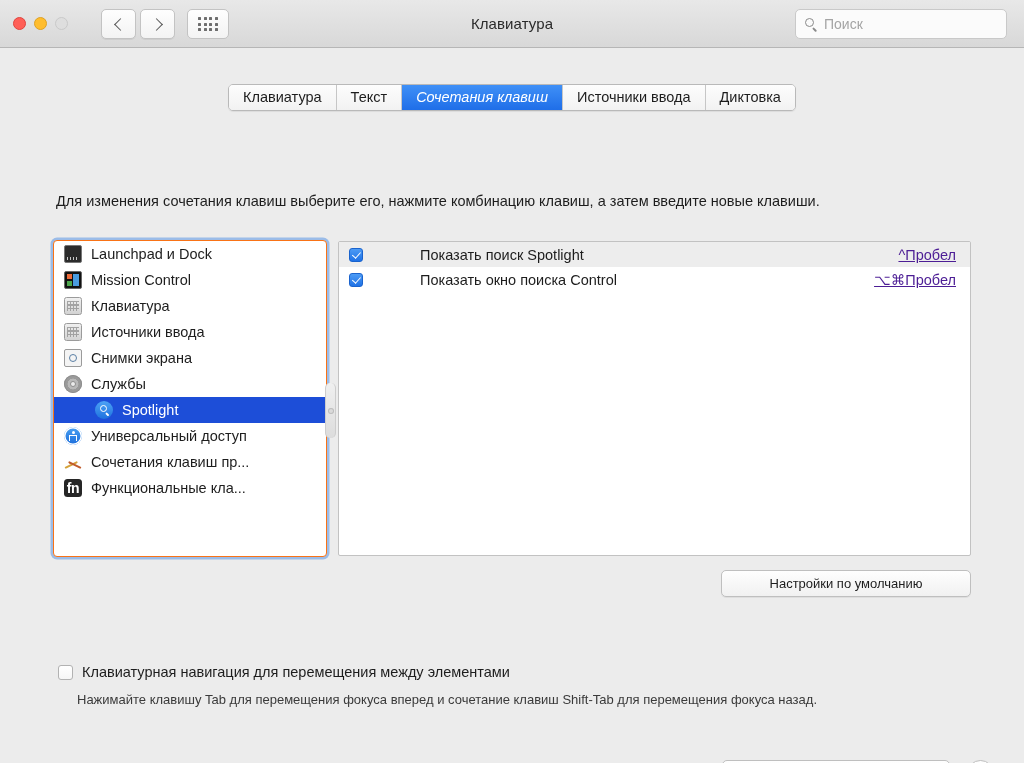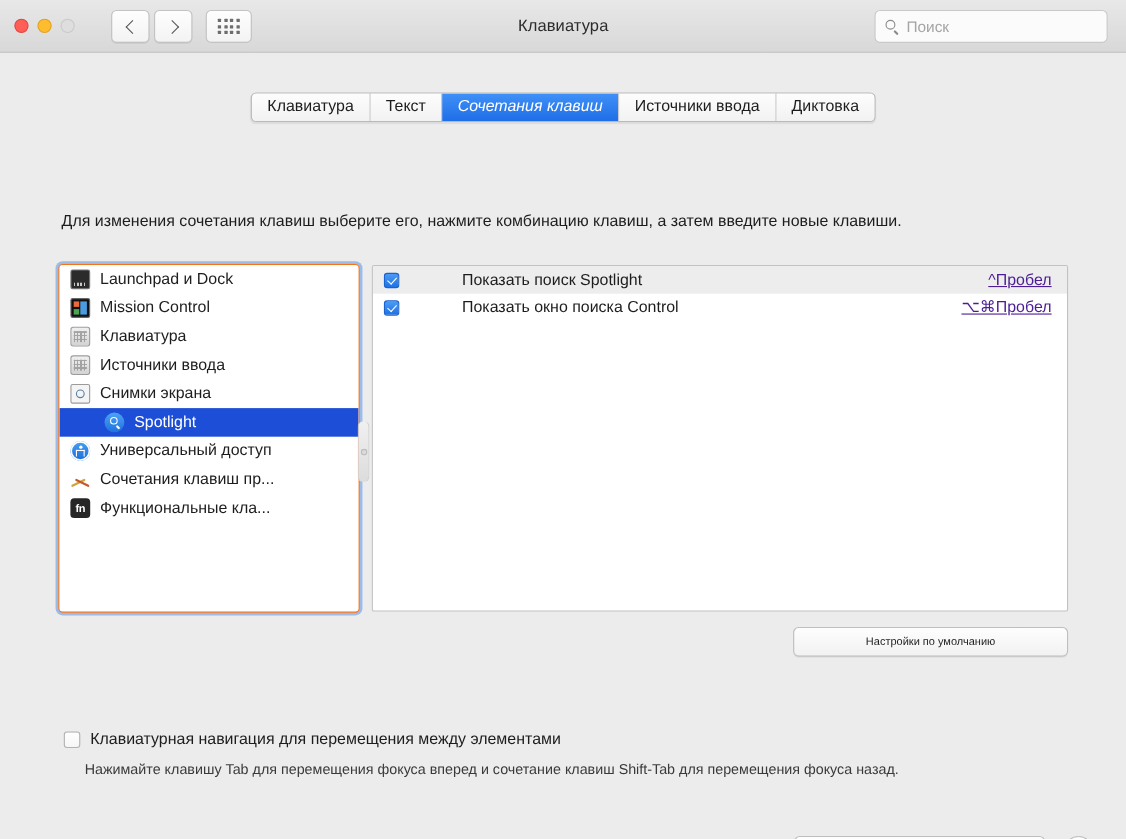--- a/index.html
+++ b/index.html
@@ -402,21 +402,21 @@
     width: 14px; height: 2.4px;
     background: #c15b2b;
     transform: rotate(26deg);
     transform-origin: right center;
     border-radius: 1px;
   }
   .ic-fn {
     background: #262626;
     border-radius: 3.5px;
     color: #fff;
-    font-size: 10px;
+    font-size: 14px;
     font-weight: bold;
     display: flex;
     align-items: center;
     justify-content: center;
     letter-spacing: -0.3px;
   }
 
   
   .splitter {
     position: absolute;
@@ -474,21 +474,21 @@
   }
   .klabel { flex: 1 1 auto; white-space: nowrap; }
   .kkeys { white-space: nowrap; color: #4c1d95; text-decoration: underline; }
 
   
   .btn {
     background: linear-gradient(to bottom, #fefefe 0%, #f1f1f1 100%);
     border: 1px solid #bfbfbf;
     border-radius: 5px;
     box-sizing: border-box;
-    font-size: 10px;
+    font-size: 13px;
     color: #1d1d1d;
     display: flex;
     align-items: center;
     justify-content: center;
     box-shadow: 0 1px 0.5px rgba(0,0,0,0.06);
     white-space: nowrap;
   }
   .btn-defaults {
     position: absolute;
     left: 721px;
@@ -617,20 +617,24 @@
       <span>Клавиатура</span>
     </div>
     <div class="srow">
       <span class="sicon ic-keyboard"></span>
       <span>Источники ввода</span>
     </div>
     <div class="srow">
       <span class="sicon ic-screenshot"></span>
       <span>Снимки экрана</span>
     </div>
+    <div class="srow">
+      <span class="sicon ic-services"></span>
+      <span>Службы</span>
+    </div>
     <div class="srow selected">
       <span class="sicon ic-spotlight"></span>
       <span>Spotlight</span>
     </div>
     <div class="srow">
       <span class="sicon ic-access"></span>
       <span>Универсальный доступ</span>
     </div>
     <div class="srow">
       <span class="sicon ic-appshortcuts"></span>

